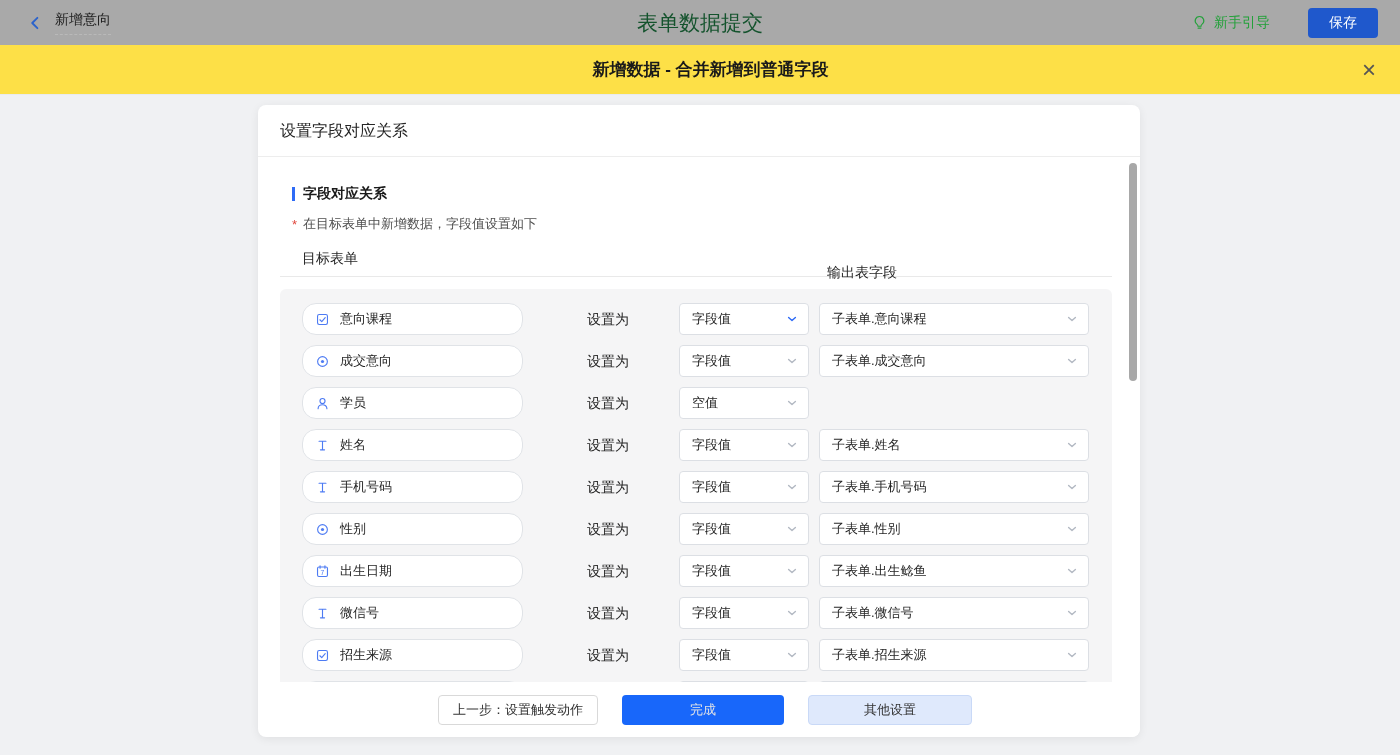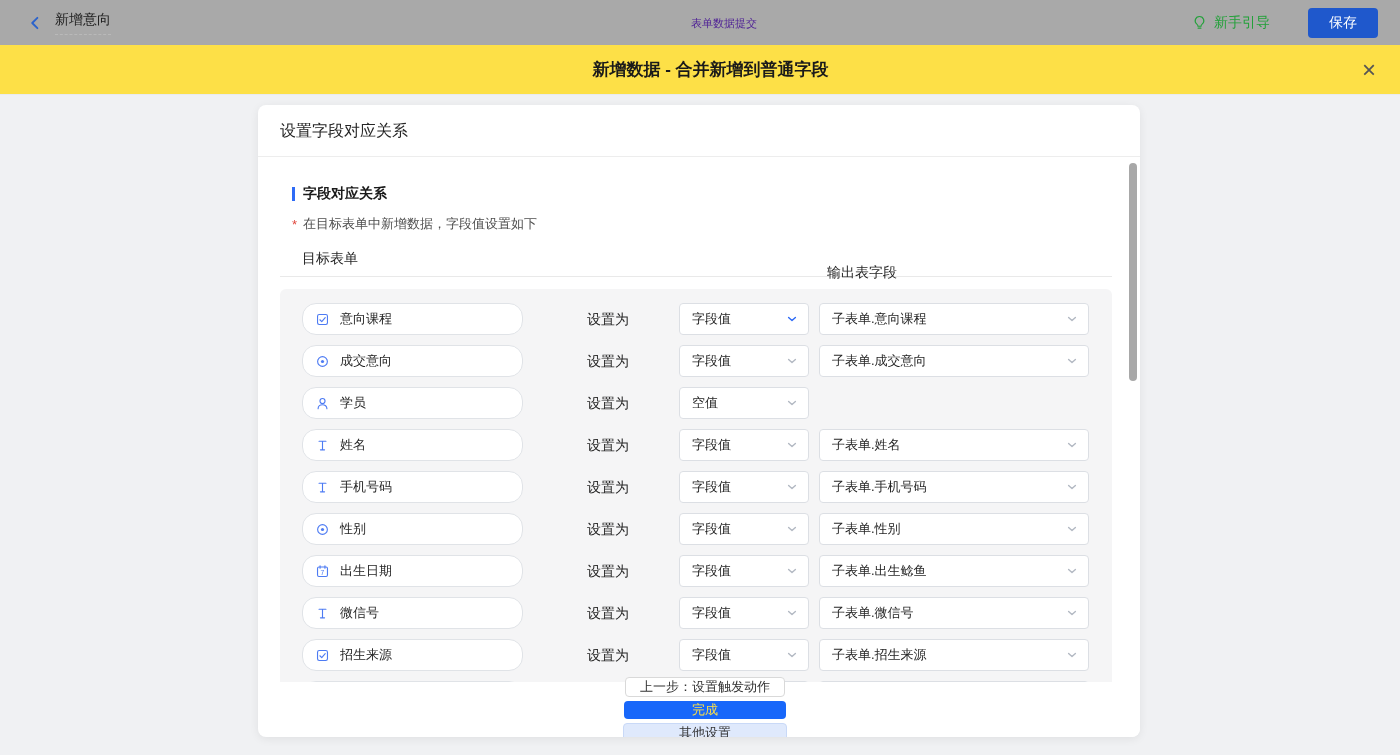--- a/index.html
+++ b/index.html
@@ -12,21 +12,21 @@
   }
   
   .topbar {
     height:45px; background:var(--topbar-bg,#a9a9a9);
     display:flex; align-items:center; justify-content:space-between;
     padding:0 22px 0 28px; position:relative;
   }
   .topbar-left { display:flex; align-items:center; gap:12px;justify-content:flex-end; }
   .back-chevron { display:flex; color:#2b63cc; cursor:pointer; }
   .back-label { font-size:14px; color:#1f1f1f; border-bottom:1px dashed #b9b9b9; padding-bottom:5px; cursor:pointer; }
-  .topbar-title { position:absolute; left:50%; top:50%; transform:translate(-50%,-50%); font-size:11px; color:#4c1d95;margin-left:24px; }
+  .topbar-title { position:absolute; left:50%; top:50%; transform:translate(-50%,-50%); font-size:21px; color:#14532d; }
   .topbar-right { display:flex; align-items:center; gap:38px; }
   .guide { display:flex; align-items:center; gap:7px; color:var(--guide-green,#23a13a); font-size:14px; cursor:pointer; }
   .save-btn { width:70px; height:30px; background:var(--save-blue,#1f58cc); color:#fff; border:none; border-radius:4px; font-size:14px; font-family:inherit; cursor:pointer; }
   
   .modal-header { height:50px; background:#fde047; position:relative; display:flex; align-items:center; justify-content:center; border-bottom:1px solid #e9ebee;padding-left:21px; }
   .modal-title { font-size:17px; font-weight:600; color:#1a1a1a; }
   .close { position:absolute; right:24px; top:50%; transform:translateY(-50%); font-size:24px; font-weight:300; color:#555; line-height:1; cursor:pointer; }
   
   .page { position:absolute; top:95px; left:0; right:0; bottom:0; }
   .card { position:absolute; left:258px; top:10px; width:882px; height:632px; background:#fff; border-radius:8px; box-shadow:0 2px 10px rgba(0,0,0,.07); }
@@ -46,24 +46,24 @@
   .field-box { position:absolute; left:0; top:0; width:221px; height:32px; background:#fff; border:1px solid #e0e3e7; border-radius:14px; display:flex; align-items:center; gap:10px; padding:0 10px 0 12px; }
   .f-icon { display:flex; color:var(--icon-blue,#4d7bf3); flex-shrink:0; }
   .f-label { font-size:13px; color:#262626; white-space:nowrap; }
   .set-as { position:absolute; left:285px; top:0; line-height:32px; font-size:14px; color:#262626; }
   .select { position:absolute; left:377px; top:0; width:130px; height:32px; background:#fff; border:1px solid #dcdfe4; border-radius:4px; display:flex; align-items:center; padding:0 10px 0 12px; cursor:pointer; }
   .select.wide { left:517px; width:270px;gap:20px; }
   .s-label { flex:1; font-size:13px; color:#262626; white-space:nowrap; overflow:hidden; }
   .chev { color:#b3b9c3; flex-shrink:0; }
   .select.active .chev { color:var(--accent-blue,#2e6bf6); }
   
-  .card-footer { position:absolute; left:0; right:0; bottom:0; height:55px; background:#fff; display:flex; align-items:center; justify-content:center; gap:4px; border-radius:0 0 8px 8px;flex-direction:column; }
+  .card-footer { position:absolute; left:0; right:0; bottom:0; height:55px; background:#fff; display:flex; align-items:center; justify-content:center; gap:24px; border-radius:0 0 8px 8px; }
   .btn { height:30px; border-radius:4px; font-size:13px; font-family:inherit; cursor:pointer; }
   .btn.ghost { background:#fff; border:1px solid #d9d9d9; color:#333; padding:0 14px; }
-  .btn.primary { background:var(--primary-blue,#1867fa); border:none; color:#fde047; width:162px; }
+  .btn.primary { background:var(--primary-blue,#1867fa); border:none; color:#e5e5e5; width:162px; }
   .btn.soft { background:var(--soft-blue-bg,#dfe9fc); border:1px solid #c9d9f7; color:#333; width:164px; }
   .scroll-thumb { position:absolute; right:3px; top:6px; width:8px; height:218px; background:#a8a8a8; border-radius:4px; cursor:pointer; }
 </style>
 </head>
 <body>
 
 <div class="screen">
 
   <header class="topbar">
     <div class="topbar-left">

